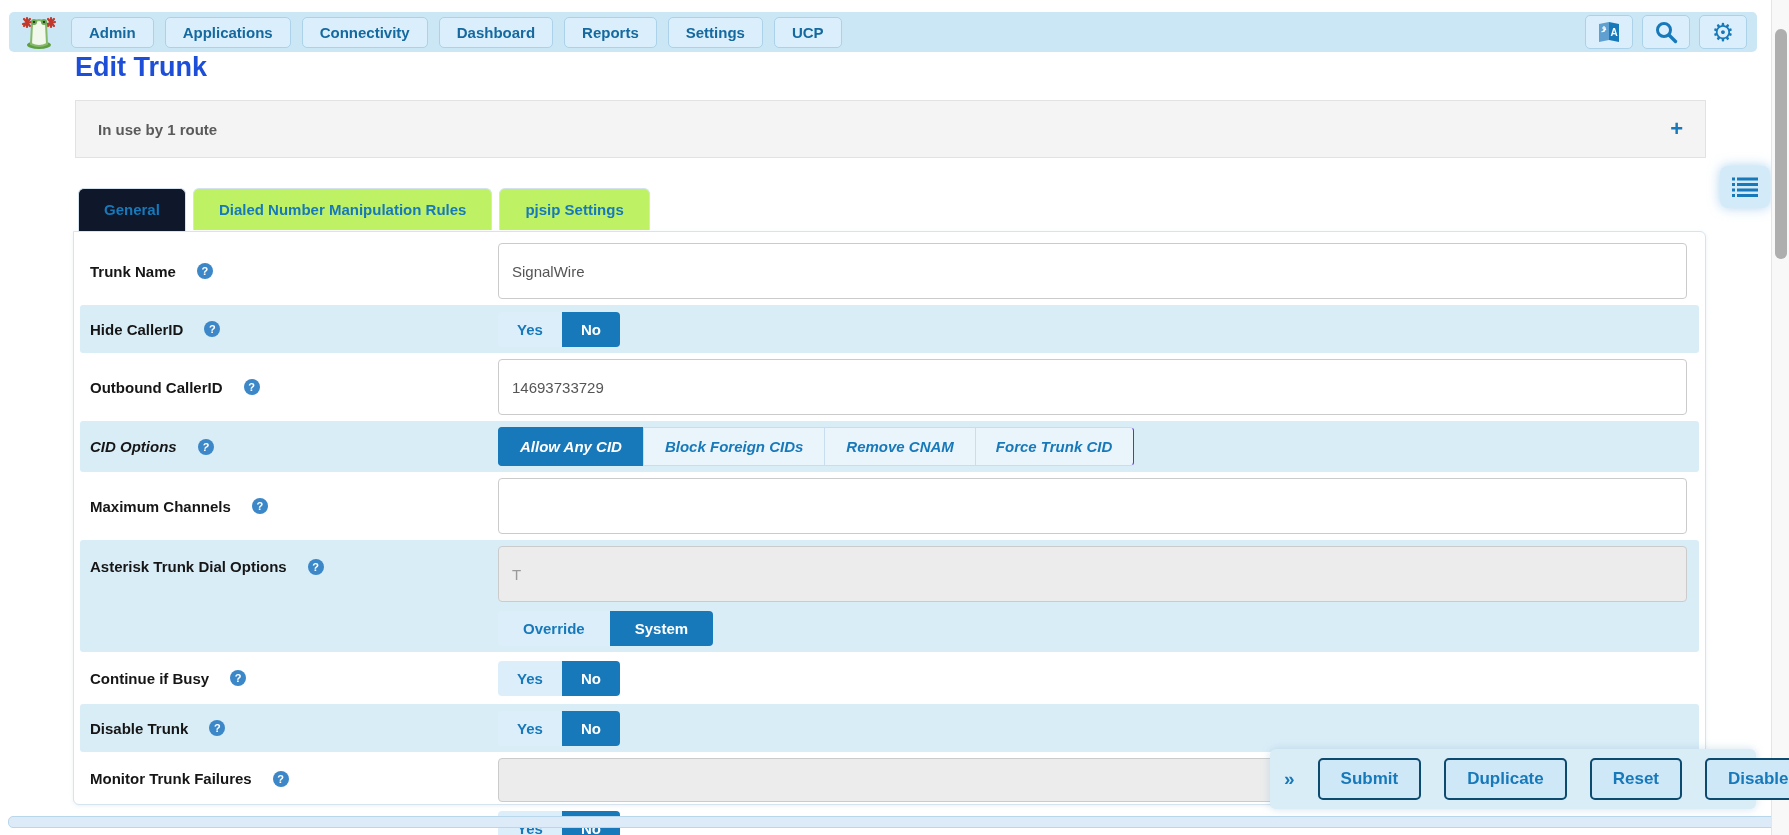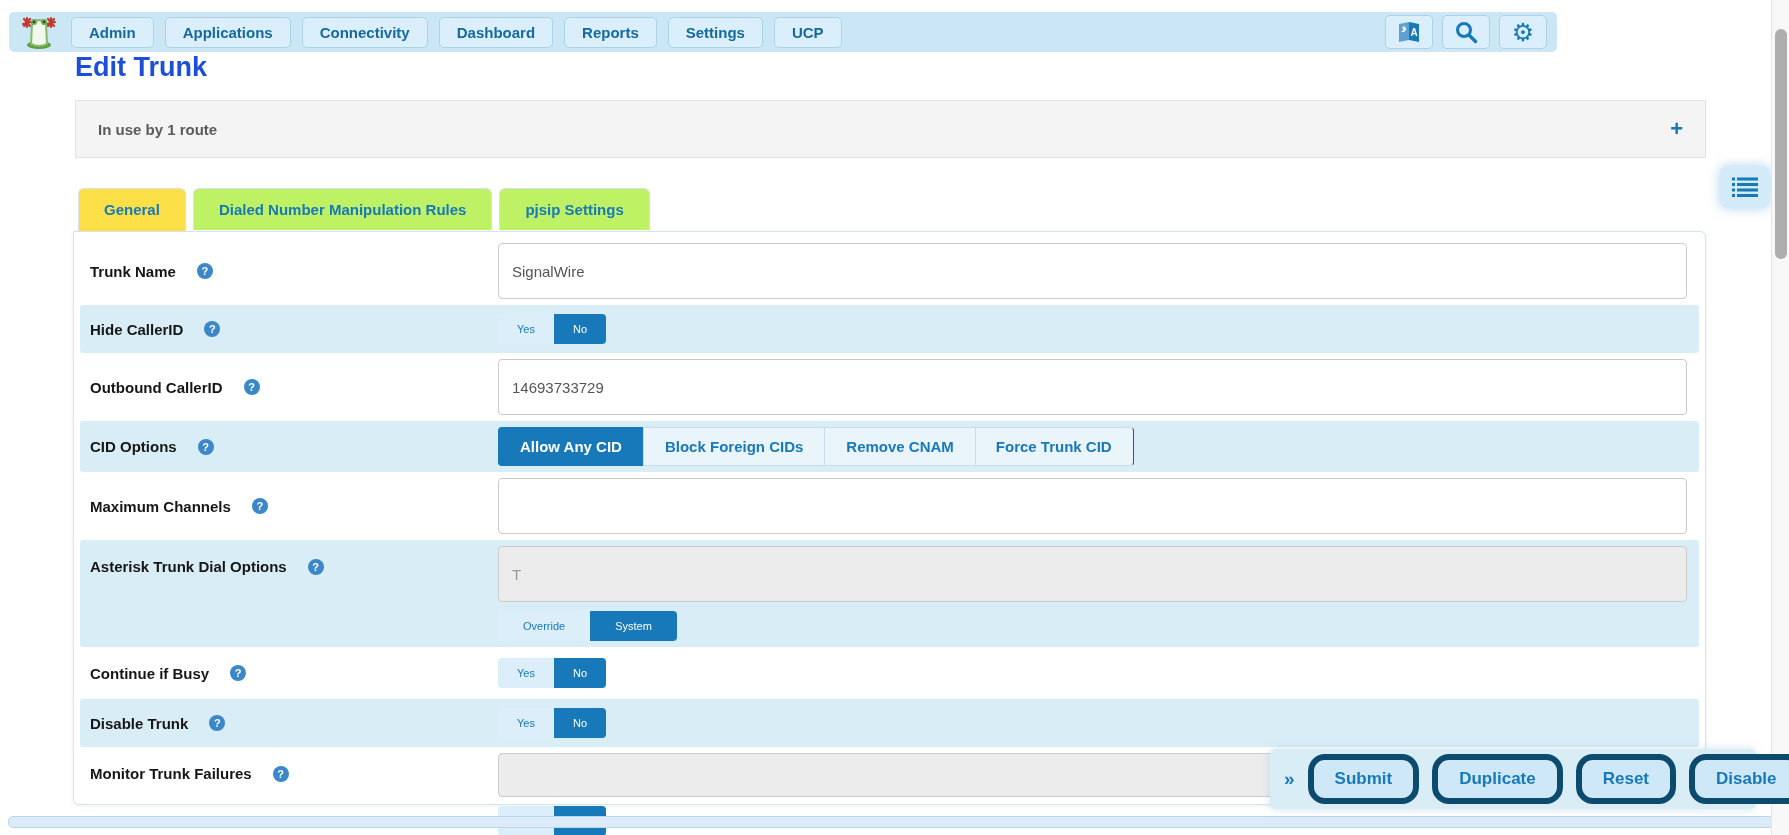--- a/index.html
+++ b/index.html
@@ -1,20 +1,20 @@
 <!DOCTYPE html>
 <html><head>
 <meta charset="utf-8">
 <style>
   html,body{margin:0;padding:0;background:#fff;}
   #screen{position:relative;width:1789px;height:835px;overflow:hidden;background:#fff;
           font-family:"Liberation Sans",sans-serif;}
 
   
-  .navbar{position:absolute;left:9px;top:12px;width:1548px;height:40px;background:#cbe7f6;
+  .navbar{position:absolute;left:9px;top:12px;width:1748px;height:40px;background:#cbe7f6;
           border-radius:5px;display:flex;align-items:center;padding:0 10px;box-sizing:border-box;}
   .logo{width:40px;height:38px;margin-right:12px;display:flex;align-items:center;justify-content:center;}
   .nav-btn{background:#daeffb;border:1px solid #abd2e9;border-radius:5px;color:#15699f;
            font-weight:bold;font-size:15px;padding:6px 17px;margin-right:11px;cursor:pointer;white-space:nowrap;}
   .nav-icons{margin-left:auto;display:flex;gap:9px;align-items:center;}
   .icon-btn{background:#daeffb;border:1px solid #abd2e9;border-radius:5px;width:46px;height:32px;
             display:flex;align-items:center;justify-content:center;cursor:pointer;}
   .gear-glyph{font-size:25px;color:#1779ba;line-height:1;}
 
   
@@ -29,21 +29,21 @@
 
   
   .sidebar-toggle{position:absolute;left:1720px;top:166px;width:50px;height:42px;background:#d3eaf9;
                   border-radius:8px;display:flex;align-items:center;justify-content:center;
                   box-shadow:0 0 12px rgba(110,175,225,.55);cursor:pointer;}
 
   
   .tabs{position:absolute;left:78px;top:188px;display:flex;align-items:flex-end;z-index:3;}
   .tab{background:#bef264;border:1px solid #d3e2ee;border-bottom:none;border-radius:6px 6px 0 0;
        color:#1779ba;font-weight:bold;font-size:15px;padding:12px 25px;margin-right:7px;cursor:pointer;}
-  .tab.active{background:#fde047;padding-bottom:13px;margin-bottom:-1px;}
+  .tab.active{background:#0f172a;padding-bottom:13px;margin-bottom:-1px;}
 
   
   .panel{position:absolute;left:73px;top:231px;width:1633px;height:574px;background:#fff;
          border:1px solid #d6e4ef;border-radius:0 6px 6px 6px;box-sizing:border-box;
          padding:5px 6px;box-shadow:0 1px 4px rgba(120,160,190,.15);}
   .frow{display:flex;align-items:center;padding:6px 12px 6px 10px;border-radius:3px;box-sizing:border-box;}
   .frow.alt{background:#d9edf7;}
   .frow.top-align{align-items:flex-start;}
   .frow.top-align .flabel{padding-top:12px;}
   .flabel{width:408px;flex:0 0 408px;font-size:15px;font-weight:bold;color:#161616;
@@ -51,40 +51,40 @@
   .help{display:inline-flex;width:16px;height:16px;border-radius:50%;background:#3b87c8;color:#fff;
         font-size:11px;font-weight:bold;align-items:center;justify-content:center;cursor:pointer;flex:0 0 16px;}
   .fcontrol{flex:1;min-width:0;}
   .text-input{width:100%;height:56px;border:1px solid #cbcbcb;border-radius:4px;font-size:15px;
               color:#555;padding:0 13px;box-sizing:border-box;background:#fff;
               font-family:"Liberation Sans",sans-serif;}
   .disabled-input{background:#ececec;color:#9a9a9a;}
   .tall{height:44px;}
 
   .toggle{display:inline-flex;border-radius:4px;overflow:hidden;}
-  .seg{padding:9px 19px;font-size:11px;font-weight:normal;cursor:pointer;}
+  .seg{padding:9px 19px;font-size:15px;font-weight:bold;cursor:pointer;}
   .seg-unsel{background:#dceefa;color:#1779ba;}
   .seg-sel{background:#1779ba;color:#fff;}
   .seg-wide{padding:9px 25px;}
 
   .btn-group{display:inline-flex;}
   .cid-btn{padding:10px 21px;font-size:15px;font-weight:bold;color:#1779ba;background:#eaf4fb;
            border:1px solid #c6def0;cursor:pointer;border-right:none;}
   .cid-btn:first-child{border-radius:4px 0 0 4px;}
   .cid-btn:last-child{border-radius:0 4px 4px 0;border-right:1px solid #6d28d9;padding-left:20px;}
   .cid-btn.sel{background:#1779ba;color:#fff;border-color:#1779ba;}
   .stack-gap{margin-top:9px;}
 
   
   .action-bar{position:absolute;left:1270px;top:749px;width:486px;height:60px;background:#d9edf7;
               border-radius:6px;display:flex;align-items:center;padding:0 14px;box-sizing:border-box;
               gap:13px;z-index:5;box-shadow:0 0 8px rgba(130,175,210,.35);}
   .collapse-link{color:#1779ba;font-size:19px;font-weight:bold;cursor:pointer;}
-  .act-btn{background:#cfe8f8;border:6px solid #0c4a6e;border-radius:17px;color:#1779ba;
-           font-weight:bold;font-size:17px;padding:9px 21px;cursor:pointer;white-space:nowrap;}
+  .act-btn{background:#cfe8f8;border:2px solid #0c4a6e;border-radius:5px;color:#1779ba;
+           font-weight:bold;font-size:17px;padding:9px 21px;cursor:pointer;white-space:nowrap;margin-left:10px;}
 
   
   .v-track{position:absolute;right:0;top:0;width:17px;height:835px;background:#f8f8f8;
            border-left:1px solid #e5e5e5;}
   .v-thumb{position:absolute;right:2px;top:29px;width:12px;height:230px;background:#aeaeae;border-radius:7px;}
   .h-bar{position:absolute;left:8px;top:816px;width:1770px;height:12px;background:#dcebf7;
          border:1px solid #b9d7ea;border-radius:5px;box-sizing:border-box;}
 </style>
 </head>
 <body>
@@ -194,21 +194,21 @@
     <div class="frow" style="min-height:55px;">
       <div class="flabel">
         <span>Outbound CallerID</span>
         <span class="help">?</span>
       </div>
       <div class="fcontrol">
         <input class="text-input" type="text" value="14693733729" style="">
       </div>
     </div>
 
-    <div class="frow alt" style="min-height:48px;">
+    <div class="frow alt" style="min-height:48px;font-style:italic;">
       <div class="flabel">
         <span>CID Options</span>
         <span class="help">?</span>
       </div>
       <div class="fcontrol">
         <span class="btn-group">
           <span class="cid-btn sel">Allow Any CID</span>
           <span class="cid-btn">Block Foreign CIDs</span>
           <span class="cid-btn">Remove CNAM</span>
           <span class="cid-btn">Force Trunk CID</span>

